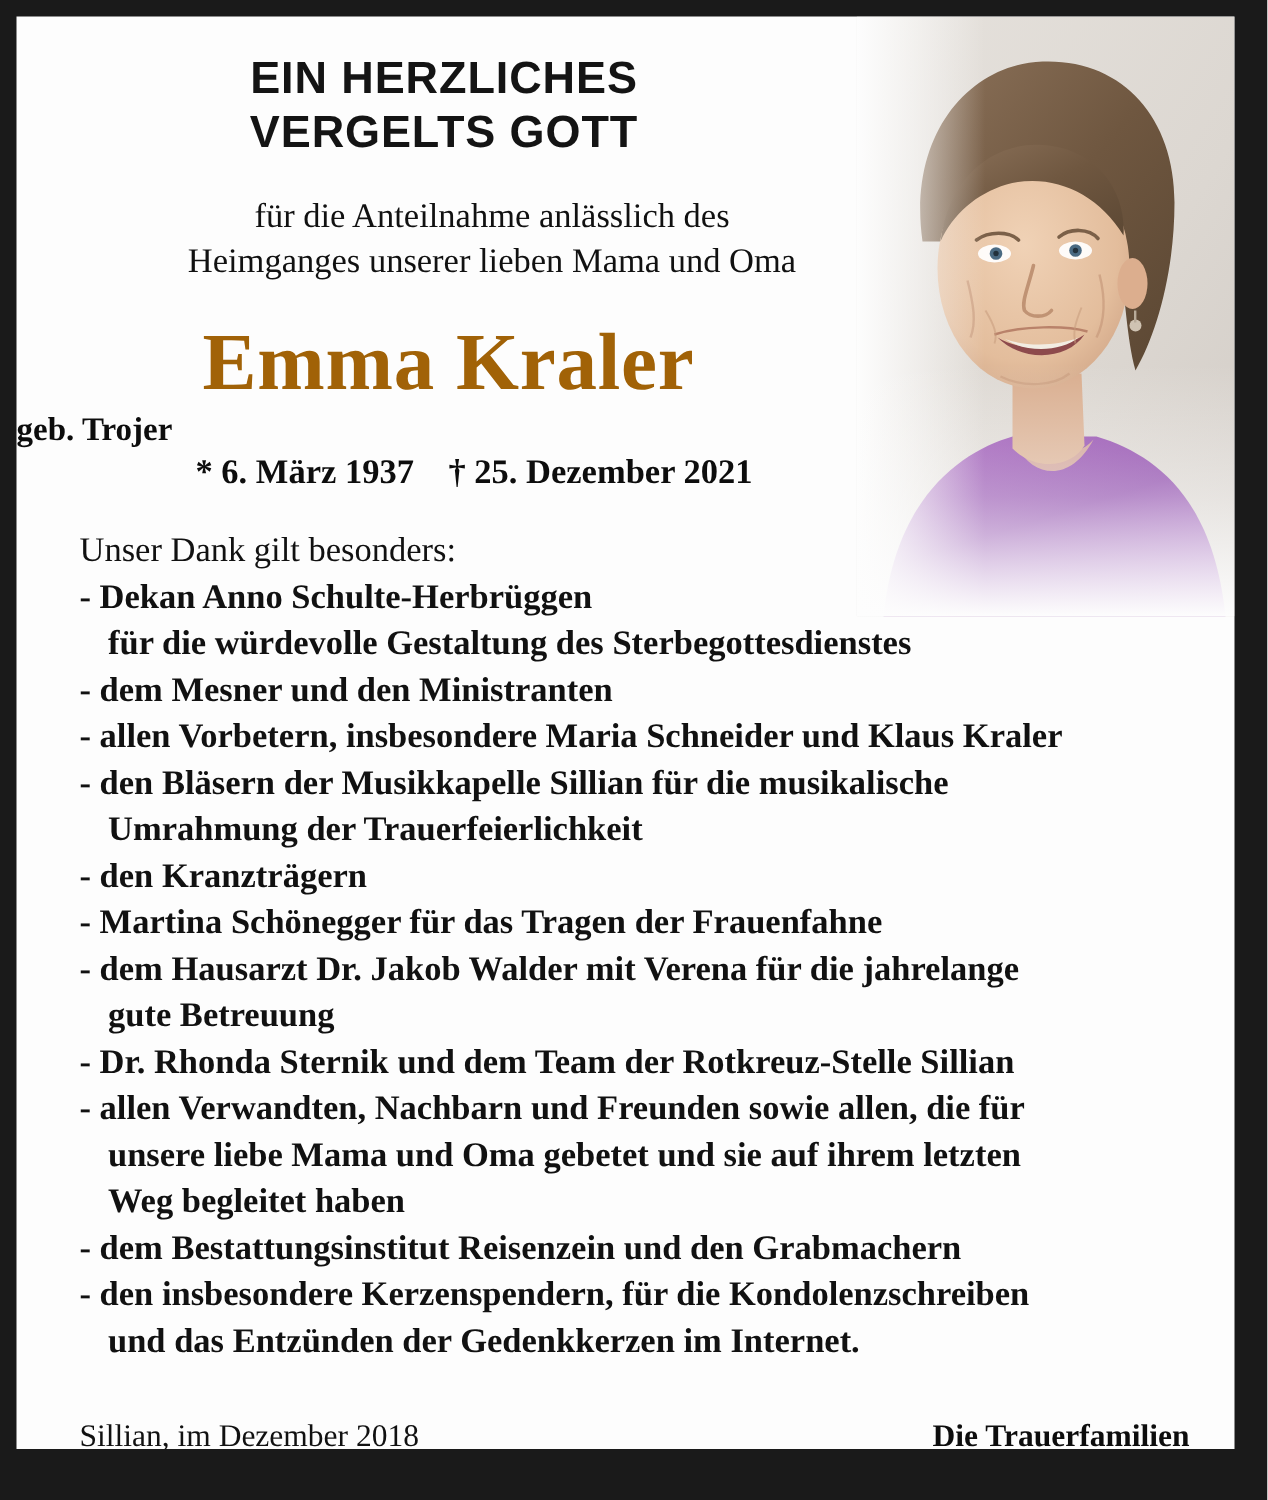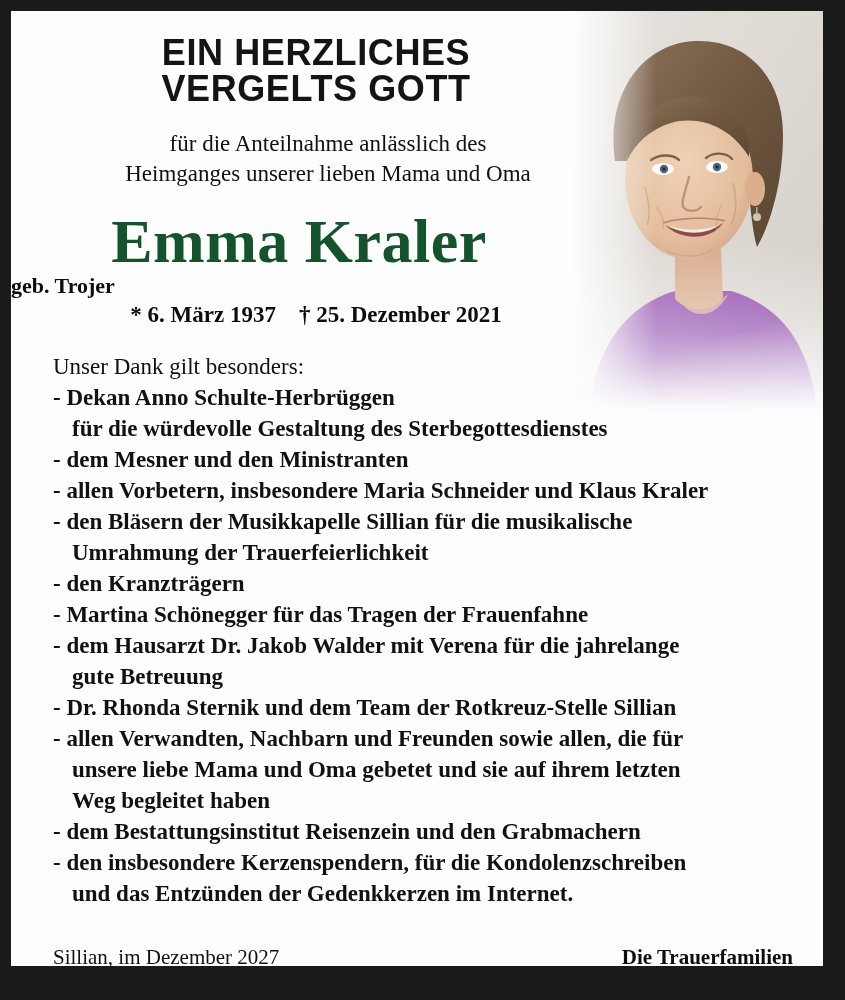--- a/index.html
+++ b/index.html
@@ -42,25 +42,24 @@
 
   
   .headline {
     position: absolute;
     left: 0;
     top: 24px;
     width: 570px;
     text-align: center;
     font-family: "Liberation Sans", sans-serif;
     font-weight: bold;
-    font-size: 36px;
+    font-size: 30px;
     line-height: 36px;
     letter-spacing: 0.6px;
     color: #141414;
-    padding-left: 20px;
   }
 
   
   .intro {
     position: absolute;
     left: 0;
     top: 118px;
     width: 578px;
     text-align: center;
     font-size: 23px;
@@ -70,24 +69,24 @@
   }
 
   
   .name {
     position: absolute;
     left: 0;
     top: 202px;
     width: 576px;
     text-align: center;
     font-weight: bold;
-    font-size: 62px;
+    font-size: 54px;
     line-height: 56px;
     letter-spacing: 0.5px;
-    color: #14532d;
+    color: #a16207;
   }
   .maiden {
     position: absolute;
     left: 0;
     top: 262px;
     width: 576px;
     text-align: left;
     font-weight: bold;
     font-size: 22px;
     line-height: 26px;
@@ -286,20 +285,20 @@
         <li>- allen Verwandten, Nachbarn und Freunden sowie allen, die für
 unsere liebe Mama und Oma gebetet und sie auf ihrem letzten
 Weg begleitet haben</li>
         <li>- dem Bestattungsinstitut Reisenzein und den Grabmachern</li>
         <li>- den insbesondere Kerzenspendern, für die Kondolenzschreiben
 und das Entzünden der Gedenkkerzen im Internet.</li>
       </ul>
     </div>
 
     <div class="footer">
-      <div class="footer-place">Sillian, im Dezember 2027</div>
+      <div class="footer-place">Sillian, im Dezember 2018</div>
       <div class="footer-family">Die Trauerfamilien</div>
     </div>
 
     <div class="refcode">23949</div>
 
   </div>
 </div>
 
 </body></html>

